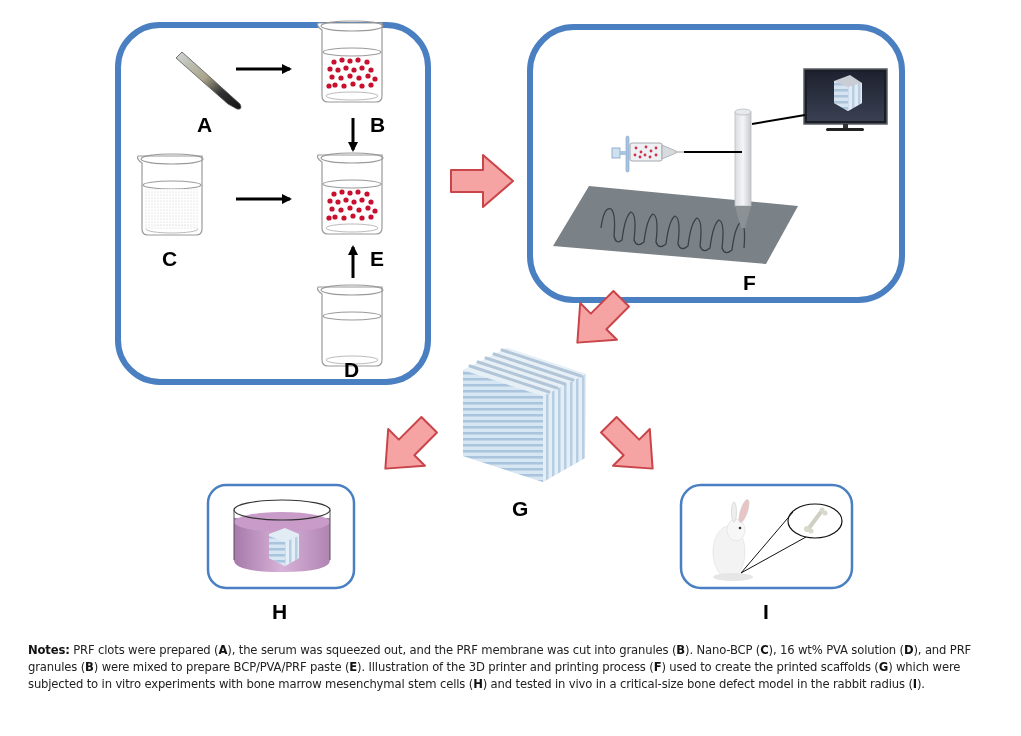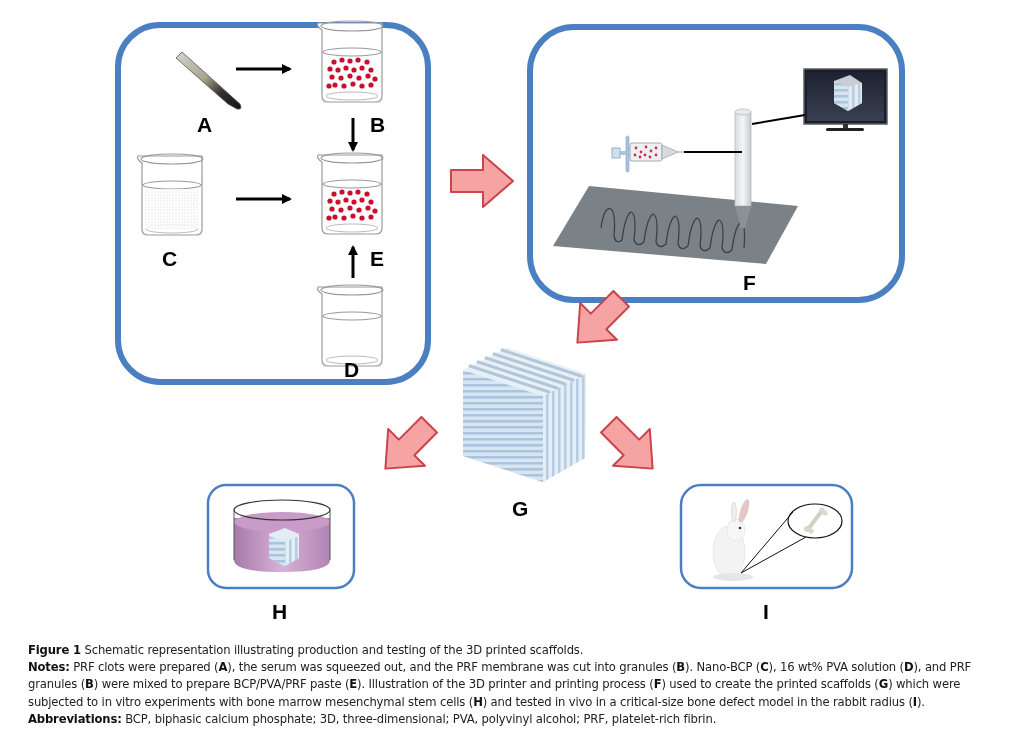--- a/index.html
+++ b/index.html
@@ -236,16 +236,14 @@
     <path d="M809,528 L821,512" stroke="#cfcfc2" stroke-width="4" stroke-linecap="round"></path>
     <circle cx="807" cy="529" r="3" fill="#d8d8cc"></circle>
       <circle cx="811" cy="531" r="2.5" fill="#d8d8cc"></circle>
     <circle cx="822" cy="510" r="2.5" fill="#d8d8cc"></circle>
       <circle cx="825" cy="513" r="2.5" fill="#d8d8cc"></circle>
   </g>
   <text class="lbl" x="763" y="619">I</text>
 </svg>
 
 <div class="caption">
-  <p><b>Figure 1</b> <span>Schematic representation illustrating production and testing of the 3D printed scaffolds.</span></p>
   <p><b>Notes:</b><span id="notes-body"><span> PRF clots were prepared (</span><b>A</b><span>), the serum was squeezed out, and the PRF membrane was cut into granules (</span><b>B</b><span>). Nano-BCP (</span><b>C</b><span>), 16 wt% PVA solution (</span><b>D</b><span>), and PRF granules (</span><b>B</b><span>) were mixed to prepare BCP/PVA/PRF paste (</span><b>E</b><span>). Illustration of the 3D printer and printing process (</span><b>F</b><span>) used to create the printed scaffolds (</span><b>G</b><span>) which were subjected to in vitro experiments with bone marrow mesenchymal stem cells (</span><b>H</b><span>) and tested in vivo in a critical-size bone defect model in the rabbit radius (</span><b>I</b><span>).</span></span></p>
-  <p><b>Abbreviations:</b><span> BCP, biphasic calcium phosphate; 3D, three-dimensional; PVA, polyvinyl alcohol; PRF, platelet-rich fibrin.</span></p>
 </div>
 
 </body></html>

